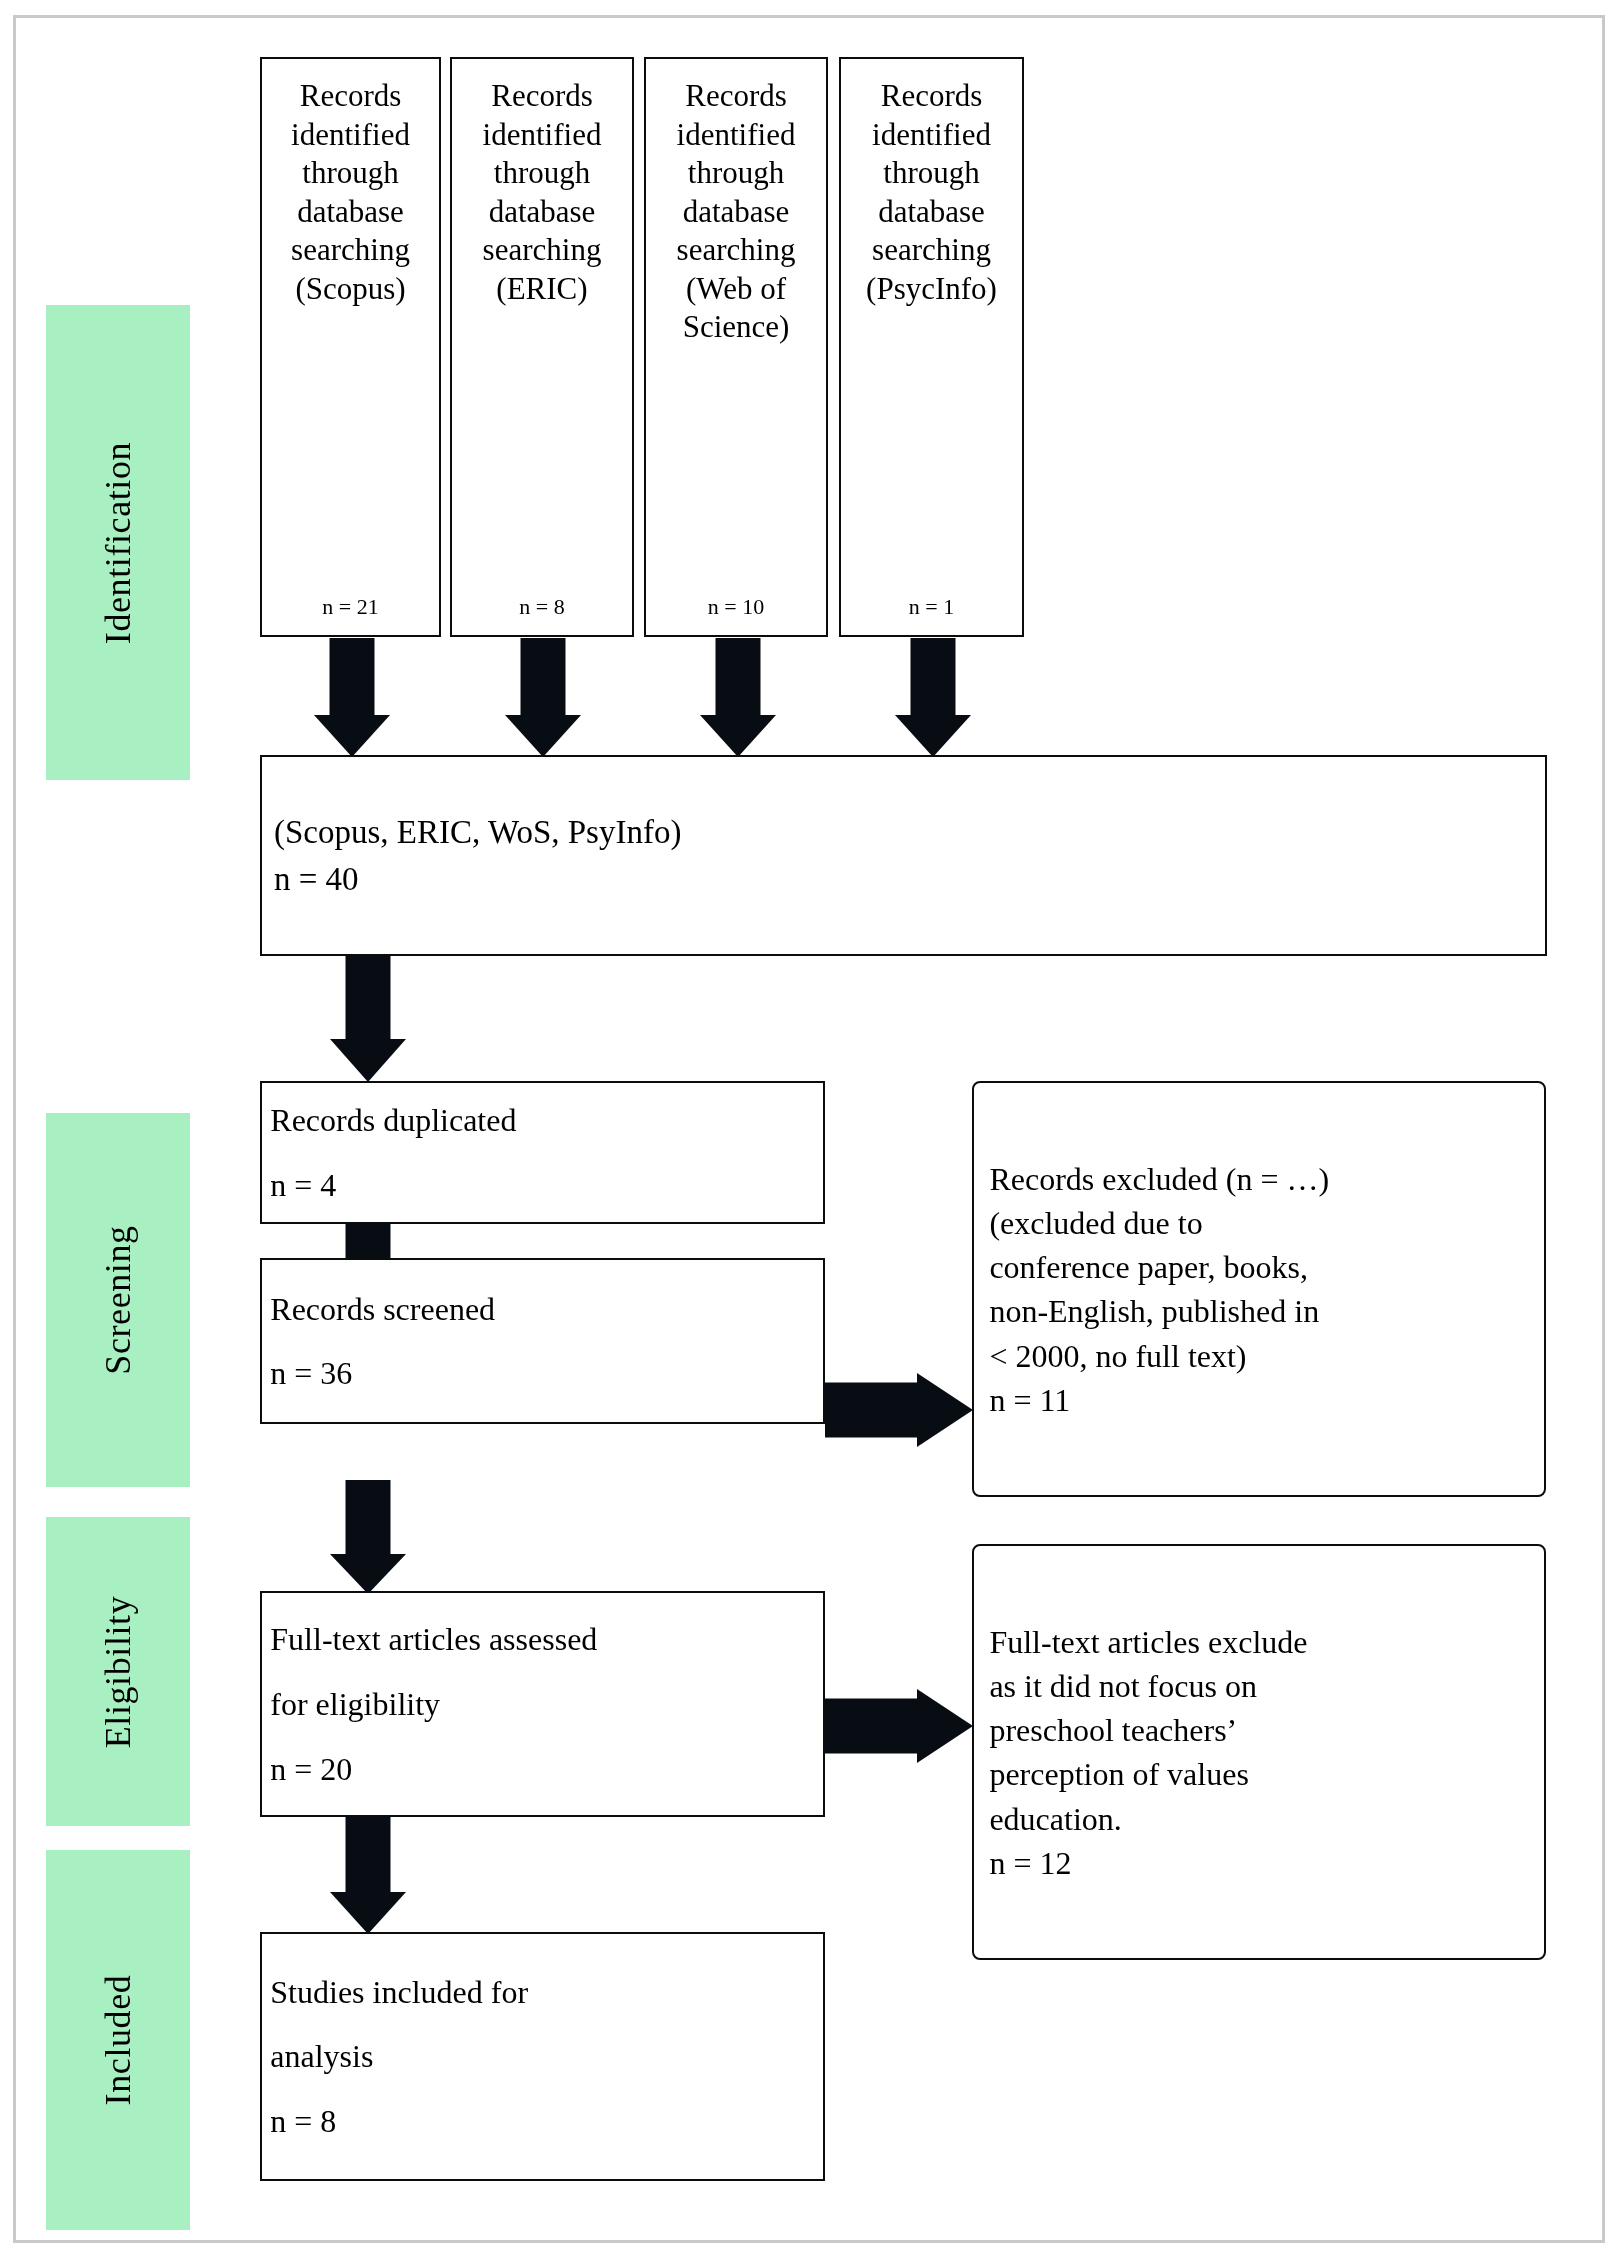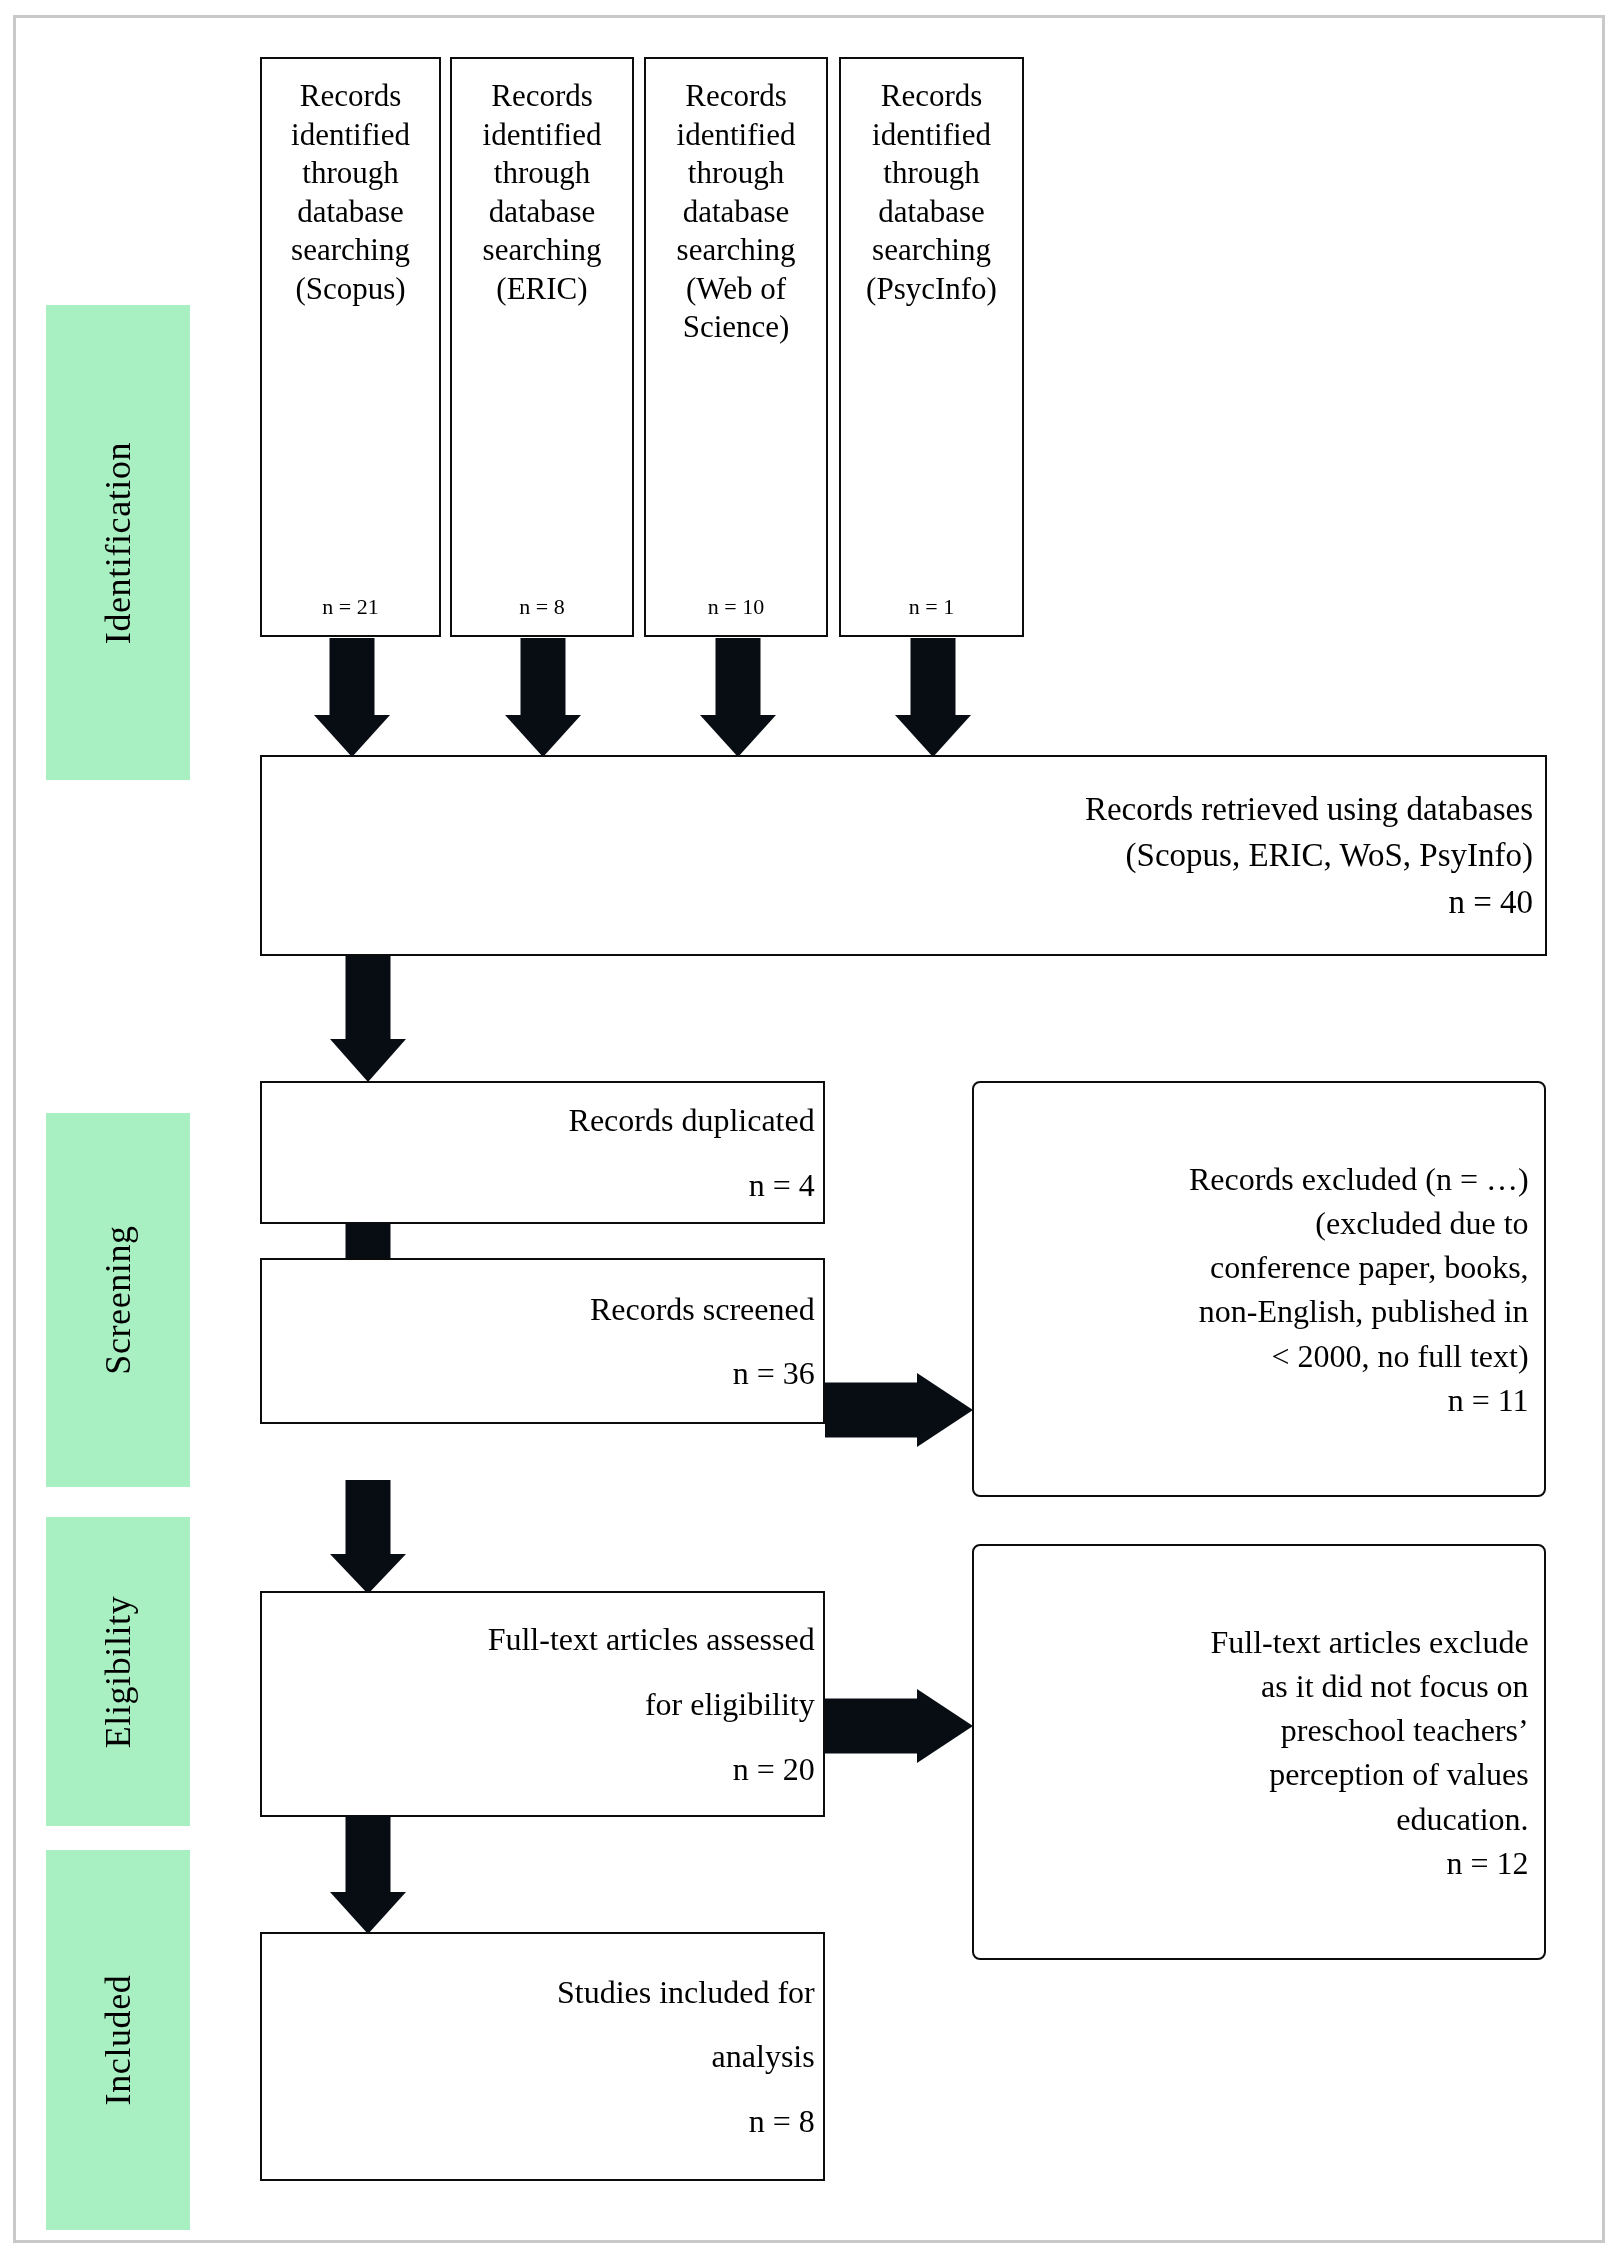--- a/index.html
+++ b/index.html
@@ -11,21 +11,21 @@
 
   
   .stage{position:absolute;background:#a8efc2;display:flex;
          align-items:center;justify-content:center;}
   .stage span{transform:rotate(-90deg);white-space:nowrap;
               font-size:36px;letter-spacing:0.6px;line-height:1;}
 
   
   .box{position:absolute;border:2.4px solid #0c0c0c;background:#fff;
        box-sizing:border-box;display:flex;flex-direction:column;
-       align-items:flex-end;justify-content:flex-start;text-align:center;}
+       align-items:flex-start;justify-content:flex-start;text-align:center;}
   .box .lines{width:100%;}
   .box p{margin:0;line-height:1.24;font-size:31px;}
 
   .top-box{padding-top:18px;}
   .top-box p{font-size:31px;}
   .top-box .nval{position:absolute;left:0;right:0;bottom:15.4px;font-size:22px;}
 
   .wide-box{justify-content:center;padding:6px 12px;}
   .wide-box p{font-size:33px;line-height:1.42;}
 
@@ -129,21 +129,20 @@
   <div class="adown" style="left:677px;top:620px;width:89px;height:119px;">
     <div class="shaft" style="width:45px;height:78px;"></div>
     <div class="head" style="border-top-width:42px;"></div>
   </div>
   <div class="adown" style="left:872px;top:620px;width:89px;height:119px;">
     <div class="shaft" style="width:45px;height:78px;"></div>
     <div class="head" style="border-top-width:42px;"></div>
   </div>
 
   <div class="box wide-box" style="left:244px;top:737px;width:1287px;height:201px;">
-    <p>Records retrieved using databases</p>
     <p>(Scopus, ERIC, WoS, PsyInfo)</p>
     <p>n = 40</p>
   </div>
 
   <div class="adown" style="left:307px;top:938px;width:89px;height:126px;">
     <div class="shaft" style="width:45px;height:84px;"></div>
     <div class="head" style="border-top-width:43px;"></div>
   </div>
 
   <div class="box mid-box" style="left:244px;top:1063px;width:565px;height:143px;">

